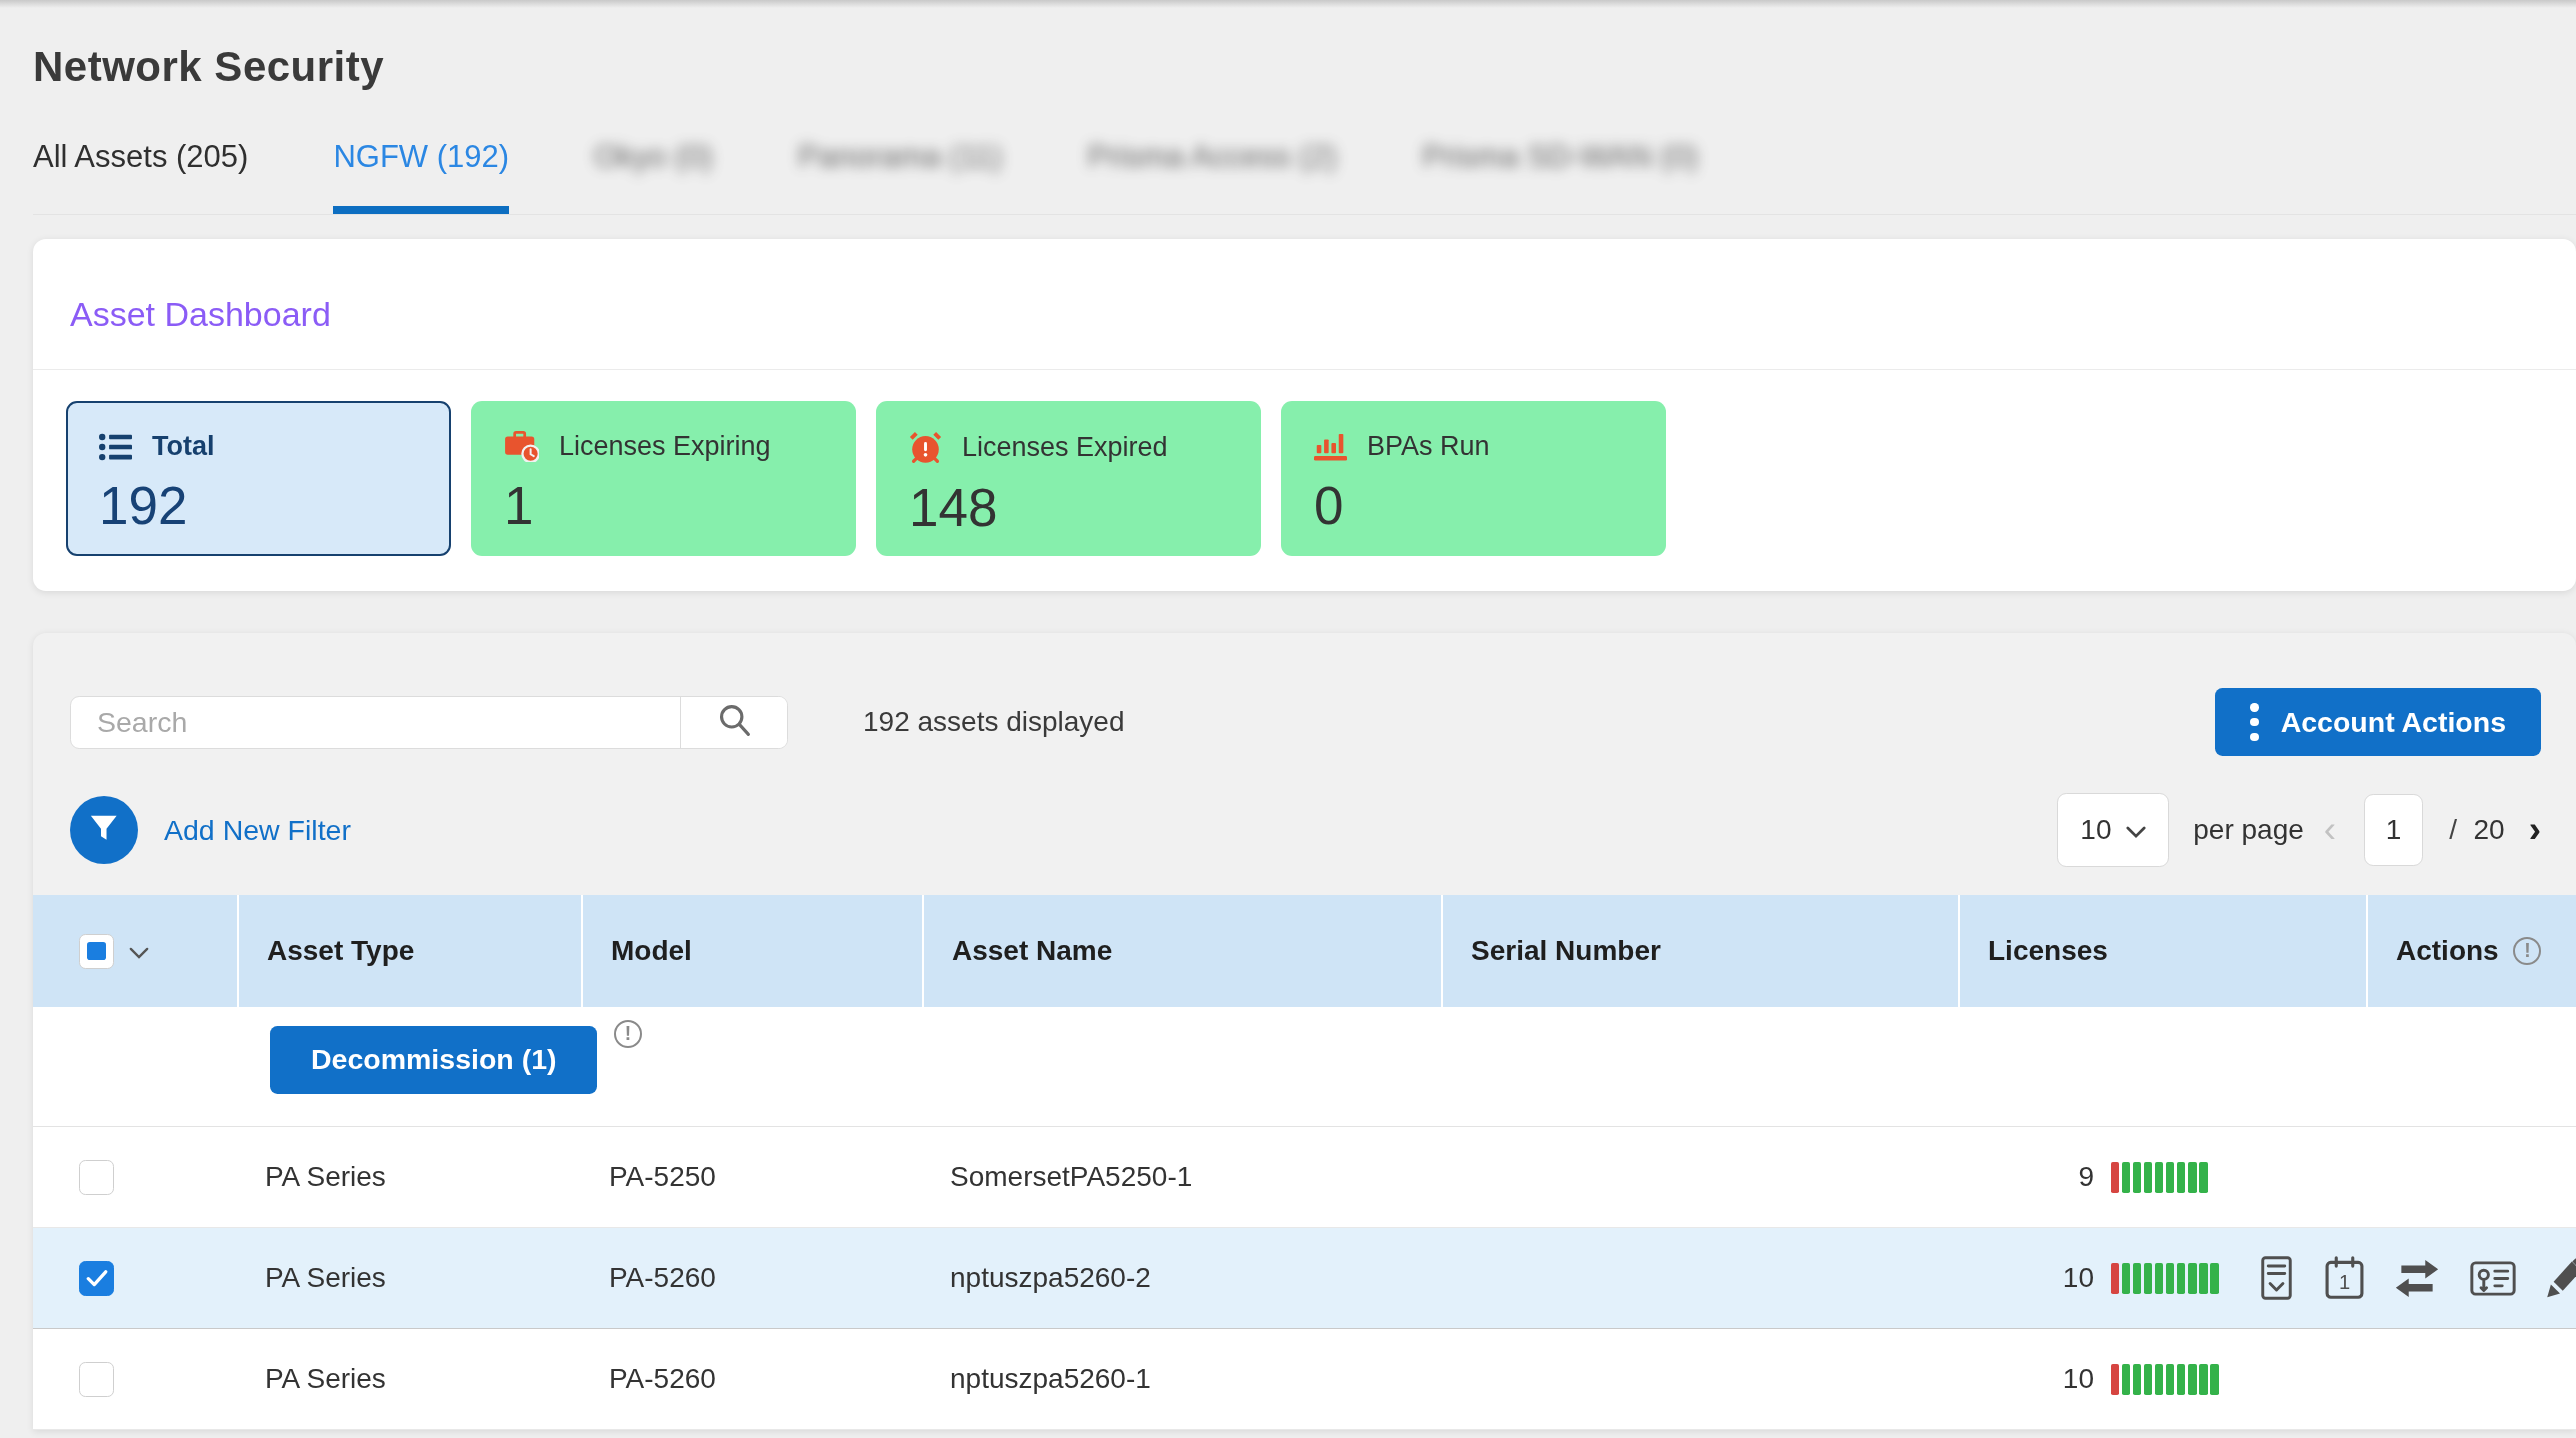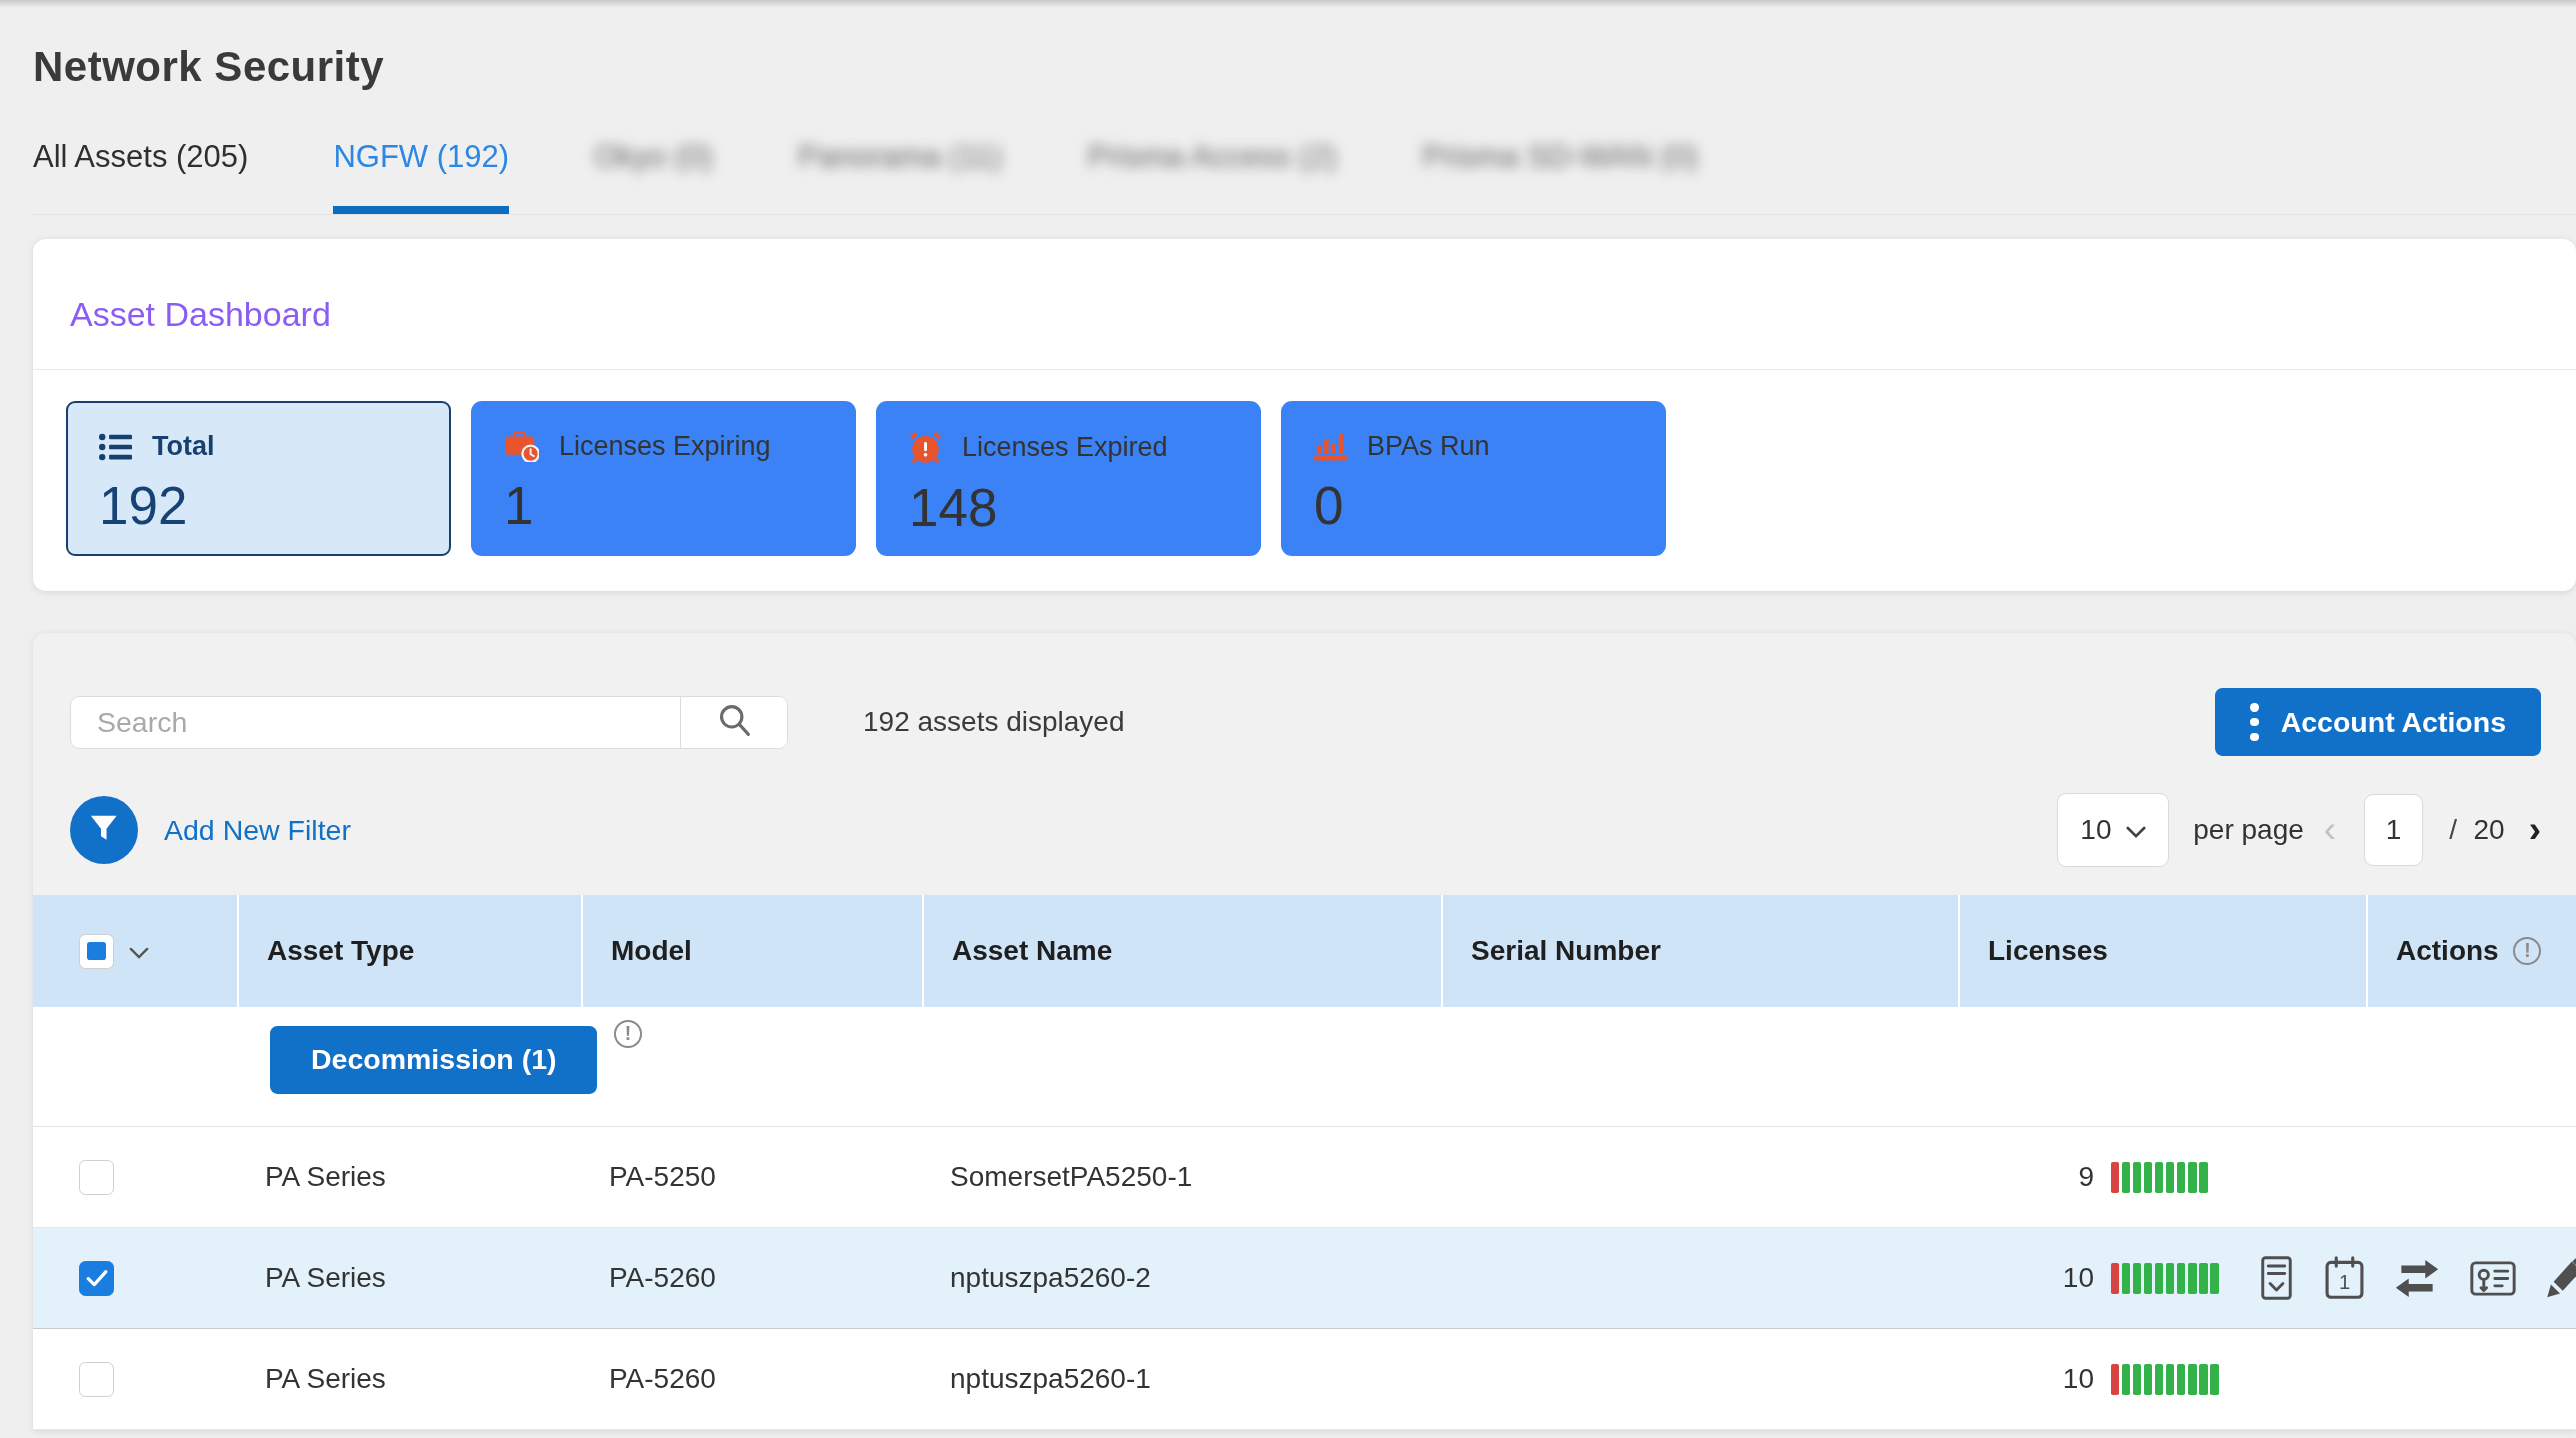--- a/index.html
+++ b/index.html
@@ -23,24 +23,24 @@
 
   
   .card {
     width:2543px; margin-left:33px; background:#fff;
     border-radius:13px; box-shadow:0 1.8px 7.4px rgba(0,0,0,.09);
   }
   .dashboard-card { margin-top:24px; }
   .dash-header { font-size:34px; color:#8b5cf6; padding:56px 37px 35px 37px; border-bottom:1.8px solid #ebebeb; }
   .stats { display:flex; gap:20px; padding:31px 33px 35px 33px; }
   .stat-card {
-    width:385px; height:155px; background:#3b82f6; border-radius:11px;
+    width:385px; height:155px; background:#86efac; border-radius:11px;
     padding:28px 28px 0 31px; border:2.8px solid transparent; cursor:pointer;
   }
-  .stat-card.selected { background:#d7e9f9; border-color:#16416f;border-radius:9px; }
+  .stat-card.selected { background:#d7e9f9; border-color:#16416f; }
   .stat-head { display:flex; align-items:center; gap:20px; font-size:27px; color:#333; }
   .stat-card.selected .stat-head { color:#16406e; font-weight:600; }
   .stat-value { font-size:53px; color:#333; margin-top:13px; }
   .stat-card.selected .stat-value { color:#174276; }
   .stat-icon svg { display:block; }
 
   
   .table-card { margin-top:42px; background:#f1f1f1; border-radius:13px 13px 0 0; overflow:hidden; }
   .toolbar { display:flex; align-items:center; padding:55px 35px 0 37px; }
   .search-wrap { width:718px; height:53px; background:#fff; border:1.8px solid #dcdcdc; border-radius:9.2px; display:flex; overflow:hidden; }

